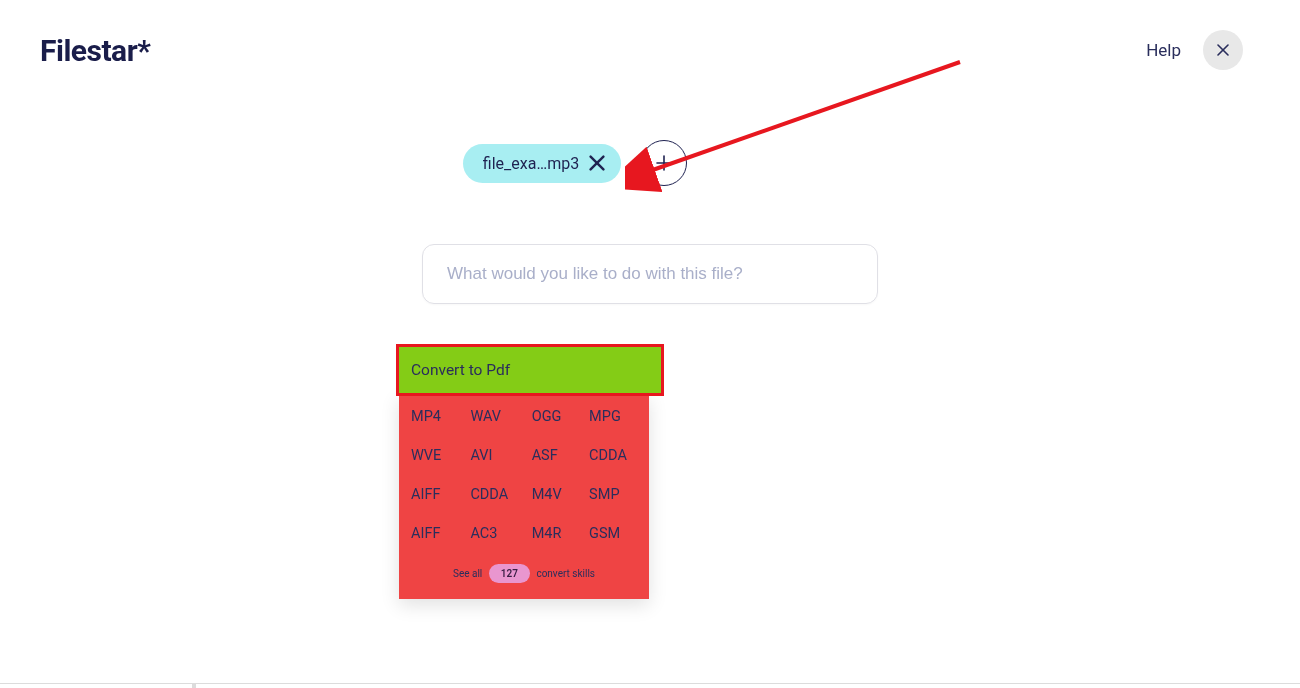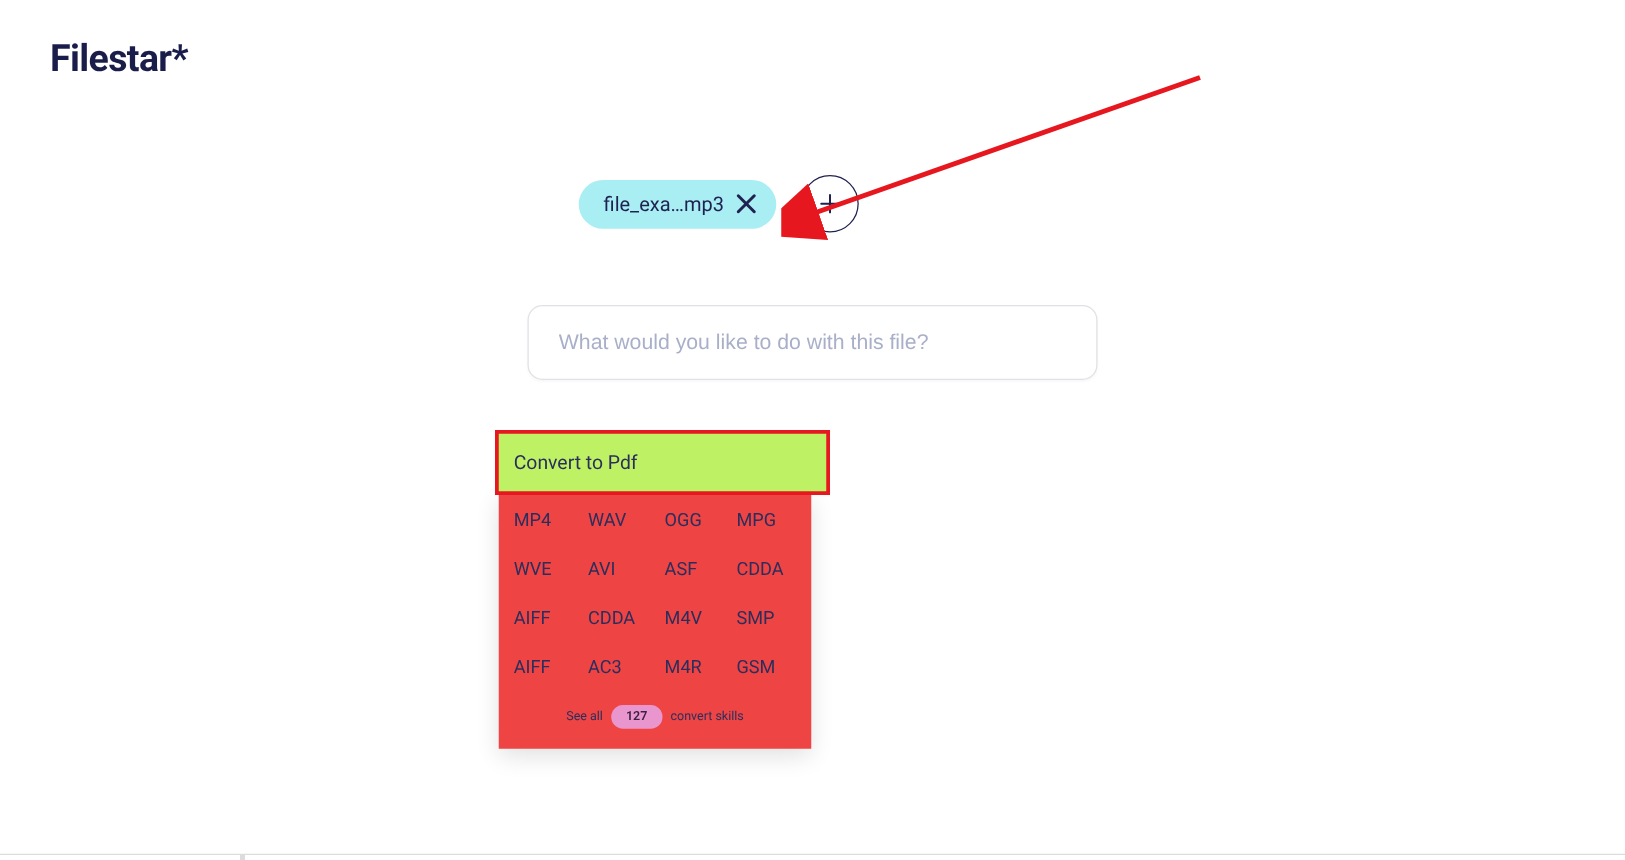--- a/index.html
+++ b/index.html
@@ -113,21 +113,21 @@
       width: 600px;
     }
     .skills-top-row {
       display: flex;
       align-items: center;
       height: 46px;
     }
     .pdf-cell {
       width: 250px;
       height: 46px;
-      background: #bef264;
+      background: #84cc16;
       display: flex;
       align-items: center;
       padding-left: 12px;
       color: #2a2e5c;
       font-size: 15.5px;
       cursor: pointer;
     }
     .highlight-border {
       border: 3px solid #e7171f;
       box-sizing: content-box;
@@ -198,20 +198,29 @@
       left: 192px; bottom: 0;
       width: 4px; height: 4px;
       background: #dcdcdc;
     }
   </style>
 </head>
 <body>
 
 <div class="header">
   <div class="logo">Filestar*</div>
+  <div class="header-right">
+    <span class="help-link">Help</span>
+    <div class="close-btn">
+      <svg viewBox="0 0 12 12">
+        <line x1="1" y1="1" x2="11" y2="11" stroke="#2a2e5c" stroke-width="1.6" stroke-linecap="round"></line>
+        <line x1="11" y1="1" x2="1" y2="11" stroke="#2a2e5c" stroke-width="1.6" stroke-linecap="round"></line>
+      </svg>
+    </div>
+  </div>
 </div>
 
 <div class="content">
   <div class="file-row">
     <div class="file-chip">
       <span>file_exa…mp3</span>
       <span class="chip-remove">
         <svg viewBox="0 0 10 10">
           <line x1="1" y1="1" x2="9" y2="9" stroke="#1f2251" stroke-width="1.5" stroke-linecap="round"></line>
           <line x1="9" y1="1" x2="1" y2="9" stroke="#1f2251" stroke-width="1.5" stroke-linecap="round"></line>

